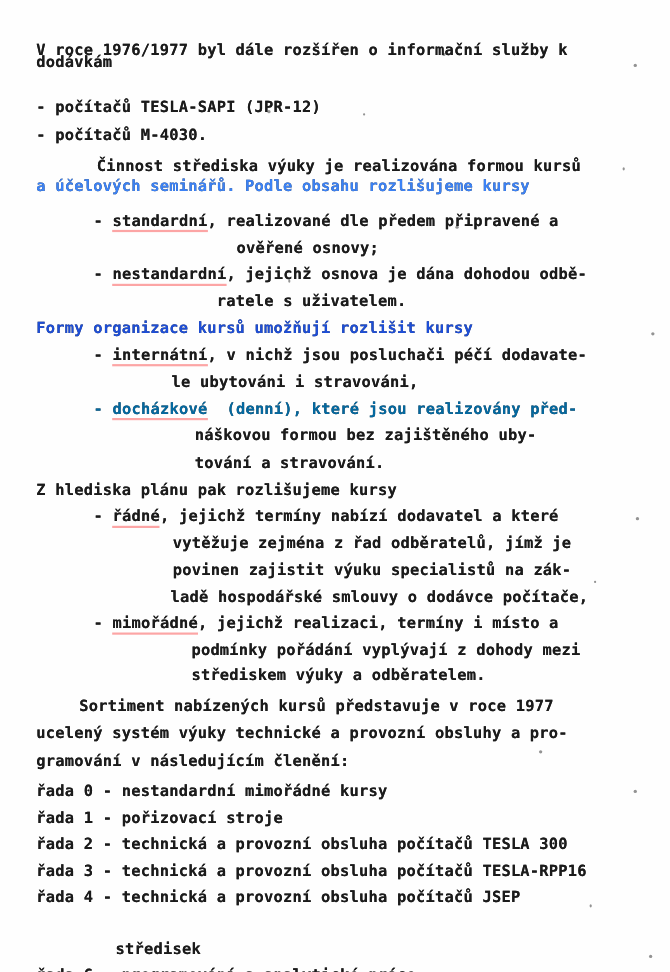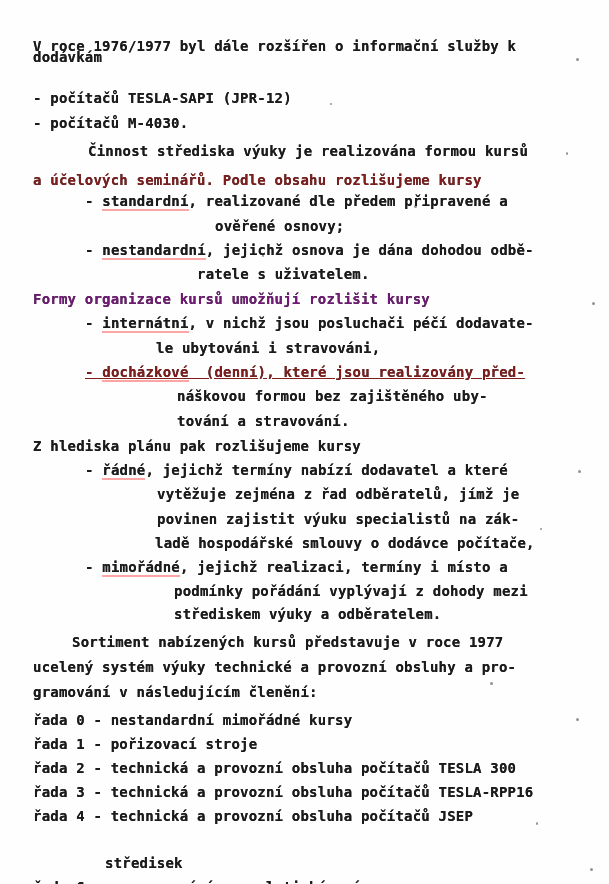--- a/index.html
+++ b/index.html
@@ -54,29 +54,29 @@
   <div class="speck" style="left:540px;top:528px;width:2px;height:2px;"></div>
   <div class="speck" style="left:490px;top:682px;width:3px;height:3px;"></div>
   <div class="speck" style="left:576px;top:718px;width:3px;height:3px;"></div>
   <div class="speck" style="left:536px;top:822px;width:2px;height:3px;"></div>
   <div class="speck" style="left:590px;top:868px;width:3px;height:3px;"></div>
 <div class="line" style="left: 33px; top: 14px; color: rgb(27, 27, 27);"><span>V roce 1976/1977 byl dále rozšířen o informační služby k</span></div>
     <div class="line" style="left: 33px; top: 25px; color: rgb(27, 27, 27);"><span>dodávkám</span></div>
     <div class="line" style="left: 33px; top: 66px; color: rgb(27, 27, 27);"><span>- počítačů TESLA-SAPI (JPR-12)</span></div>
     <div class="line" style="left: 33px; top: 91px; color: rgb(27, 27, 27);"><span>- počítačů M-4030.</span></div>
     <div class="line" style="left: 88px; top: 119px; color: rgb(27, 27, 27);"><span>Činnost střediska výuky je realizována formou kursů</span></div>
-    <div class="line" style="left: 33px; top: 148px; color: #7f1d1d;"><span>a účelových seminářů. Podle obsahu rozlišujeme kursy</span></div>
+    <div class="line" style="left: 33px; top: 138px; color: #3b82f6;"><span>a účelových seminářů. Podle obsahu rozlišujeme kursy</span></div>
     <div class="line" style="left: 85px; top: 169px; color: rgb(27, 27, 27);"><span>- </span><span class="u">standardní</span><span>, realizované dle předem připravené a</span></div>
     <div class="line" style="left: 215px; top: 194px; color: rgb(27, 27, 27);"><span>ověřené osnovy;</span></div>
     <div class="line" style="left: 85px; top: 218px; color: rgb(27, 27, 27);"><span>- </span><span class="u">nestandardní</span><span>, jejichž osnova je dána dohodou odbě-</span></div>
     <div class="line" style="left: 197px; top: 242px; color: rgb(27, 27, 27);"><span>ratele s uživatelem.</span></div>
-    <div class="line" style="left: 33px; top: 267px; color: #701a75;"><span>Formy organizace kursů umožňují rozlišit kursy</span></div>
+    <div class="line" style="left: 33px; top: 267px; color: #1d4ed8;"><span>Formy organizace kursů umožňují rozlišit kursy</span></div>
     <div class="line" style="left: 85px; top: 291px; color: rgb(27, 27, 27);"><span>- </span><span class="u">internátní</span><span>, v nichž jsou posluchači péčí dodavate-</span></div>
     <div class="line" style="left: 156px; top: 316px; color: rgb(27, 27, 27);"><span>le ubytováni i stravováni,</span></div>
-    <div class="line" style="left: 85px; top: 340px; color: #7f1d1d; text-decoration: underline;"><span>- </span><span class="u">docházkové</span><span>  (denní), které jsou realizovány před-</span></div>
+    <div class="line" style="left: 85px; top: 340px; color: #0369a1;"><span>- </span><span class="u">docházkové</span><span>  (denní), které jsou realizovány před-</span></div>
     <div class="line" style="left: 177px; top: 364px; color: rgb(27, 27, 27);"><span>náškovou formou bez zajištěného uby-</span></div>
     <div class="line" style="left: 177px; top: 389px; color: rgb(27, 27, 27);"><span>tování a stravování.</span></div>
     <div class="line" style="left: 33px; top: 414px; color: rgb(27, 27, 27);"><span>Z hlediska plánu pak rozlišujeme kursy</span></div>
     <div class="line" style="left: 85px; top: 438px; color: rgb(27, 27, 27);"><span>- </span><span class="u">řádné</span><span>, jejichž termíny nabízí dodavatel a které</span></div>
     <div class="line" style="left: 157px; top: 462px; color: rgb(27, 27, 27);"><span>vytěžuje zejména z řad odběratelů, jímž je</span></div>
     <div class="line" style="left: 157px; top: 487px; color: rgb(27, 27, 27);"><span>povinen zajistit výuku specialistů na zák-</span></div>
     <div class="line" style="left: 155px; top: 511px; color: rgb(27, 27, 27);"><span>ladě hospodářské smlouvy o dodávce počítače,</span></div>
     <div class="line" style="left: 85px; top: 535px; color: rgb(27, 27, 27);"><span>- </span><span class="u">mimořádné</span><span>, jejichž realizaci, termíny i místo a</span></div>
     <div class="line" style="left: 174px; top: 559px; color: rgb(27, 27, 27);"><span>podmínky pořádání vyplývají z dohody mezi</span></div>
     <div class="line" style="left: 174px; top: 582px; color: rgb(27, 27, 27);"><span>střediskem výuky a odběratelem.</span></div>

